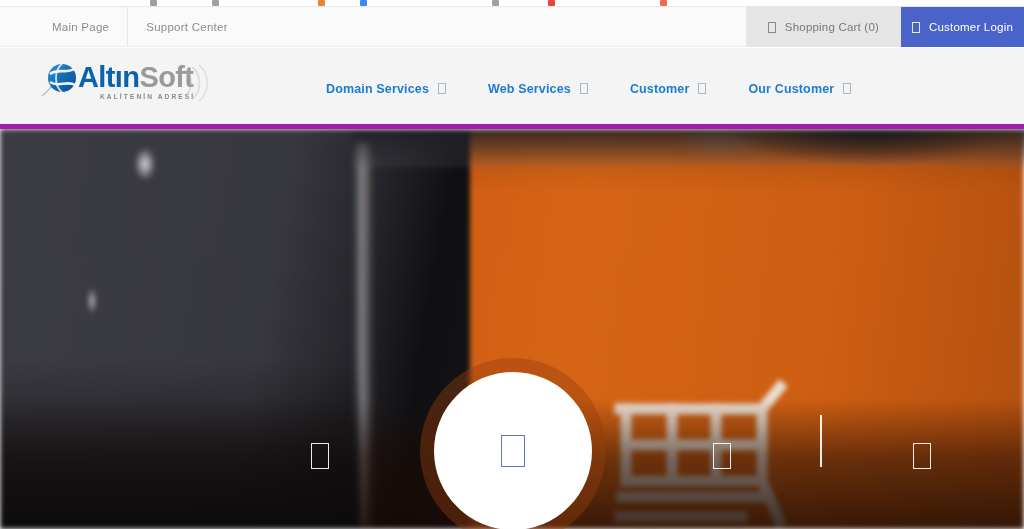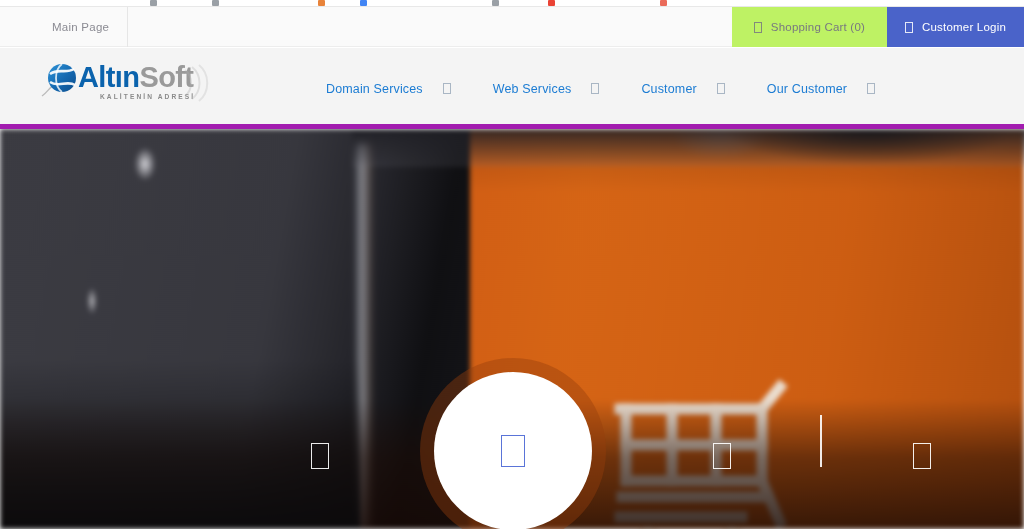--- a/index.html
+++ b/index.html
@@ -25,26 +25,26 @@
   .topbar-left{ position:absolute; left:34px; top:0; height:40px; display:flex; align-items:flex-start; }
   .tb-link{
     font-size:11.5px; color:#8b8b93; letter-spacing:.25px;
     padding:0 18px; height:40px; line-height:40px; cursor:pointer;
     text-decoration:none; display:block;
   }
   .tb-divider{ width:1px; height:40px; background:#e6e6e6; }
 
   .topbar-right{ position:absolute; right:0; top:0; height:40px; display:flex; }
   .cart-btn{
-    background:#bef264; color:#787880; font-size:11.5px; letter-spacing:.2px;
+    background:#e5e5e5; color:#787880; font-size:11.5px; letter-spacing:.2px;
     height:40px; display:flex; align-items:center; gap:9px; padding:0 22px; cursor:pointer;
   }
   .login-btn{
     background:#4a63c9; color:#ffffff; font-size:11.5px; letter-spacing:.2px;
-    height:40px; display:flex; align-items:center; gap:9px; padding:0 18px;
+    height:40px; display:flex; align-items:center; gap:9px; padding:0 11px;
     cursor:pointer; font-weight:500;
   }
   .glyphbox{
     display:inline-block; width:8px; height:11px; border:1px solid currentColor;
     opacity:.85; flex:none;
   }
 
   
   .header{
     position:absolute; top:48px; left:0; width:1024px; height:81px;
@@ -66,22 +66,22 @@
   }
   .logo-waves{
     position:absolute; right:-14px; top:2px; width:30px; height:38px; opacity:.35;
   }
 
   nav.mainnav{
     position:absolute; left:305px; top:0; height:81px;
     display:flex; align-items:center; gap:0;
   }
   .nav-item{
-    display:flex; align-items:center; gap:20px; padding:0 21px;
-    font-size:12.5px; font-weight:normal; color:#1c7cd3; letter-spacing:.15px;
+    display:flex; align-items:center; gap:9px; padding:0 21px;
+    font-size:12.5px; font-weight:bold; color:#1c7cd3; letter-spacing:.15px;
     cursor:pointer; text-decoration:none; white-space:nowrap;
   }
   .nav-caret{
     width:8px; height:11px; border:1px solid #a9b6c4; flex:none;
   }
 
   
   .hero{
     position:absolute; top:129px; left:0; width:1024px; height:400px; overflow:hidden;
   }
@@ -170,20 +170,21 @@
     <div class="bm-sq" style="left:360px;background:#4285f4;"></div>
     <div class="bm-sq" style="left:492px;background:#9aa0a6;"></div>
     <div class="bm-sq" style="left:548px;background:#ea4335;"></div>
     <div class="bm-sq" style="left:660px;background:#ea6b5a;"></div>
   </div>
 
   <div class="topbar">
     <div class="topbar-left">
       <a class="tb-link">Main Page</a>
       <div class="tb-divider"></div>
+      <a class="tb-link">Support Center</a>
     </div>
 
     <div class="topbar-right">
       <div class="cart-btn">
         <span class="glyphbox"></span>
         <span>Shopping Cart (0)</span>
       </div>
       <div class="login-btn">
         <span class="glyphbox"></span>
         <span>Customer Login</span>

